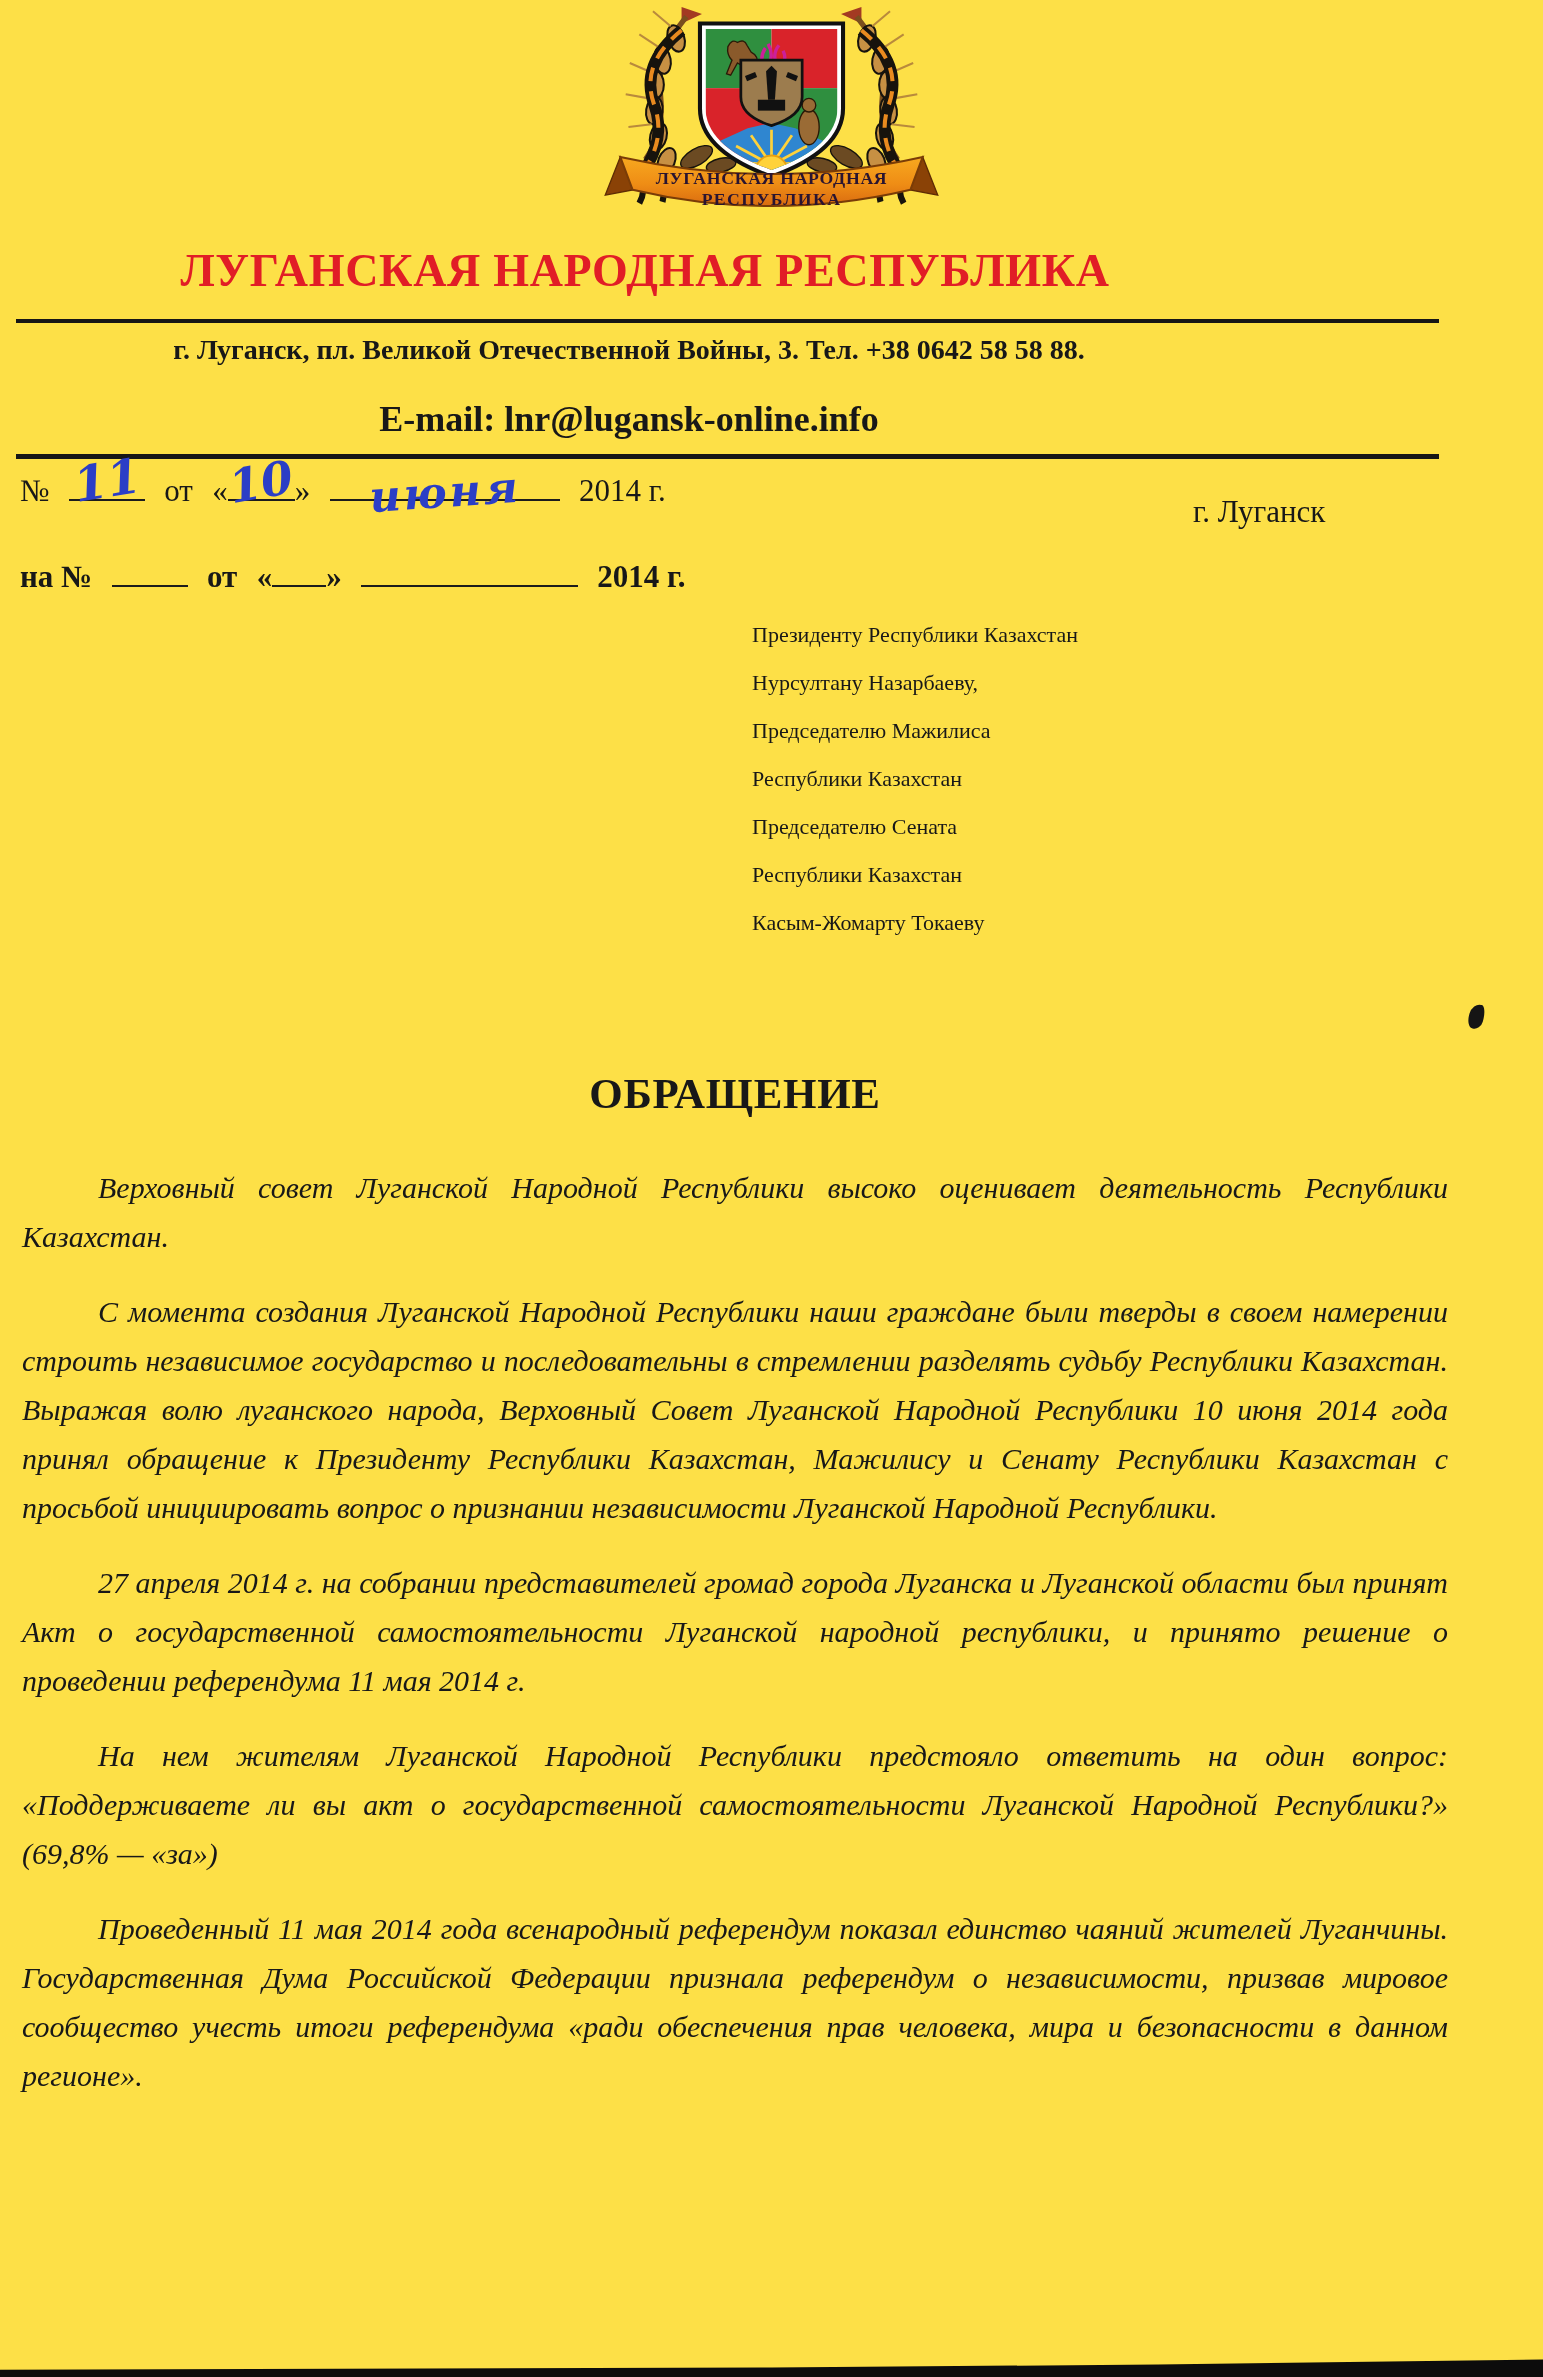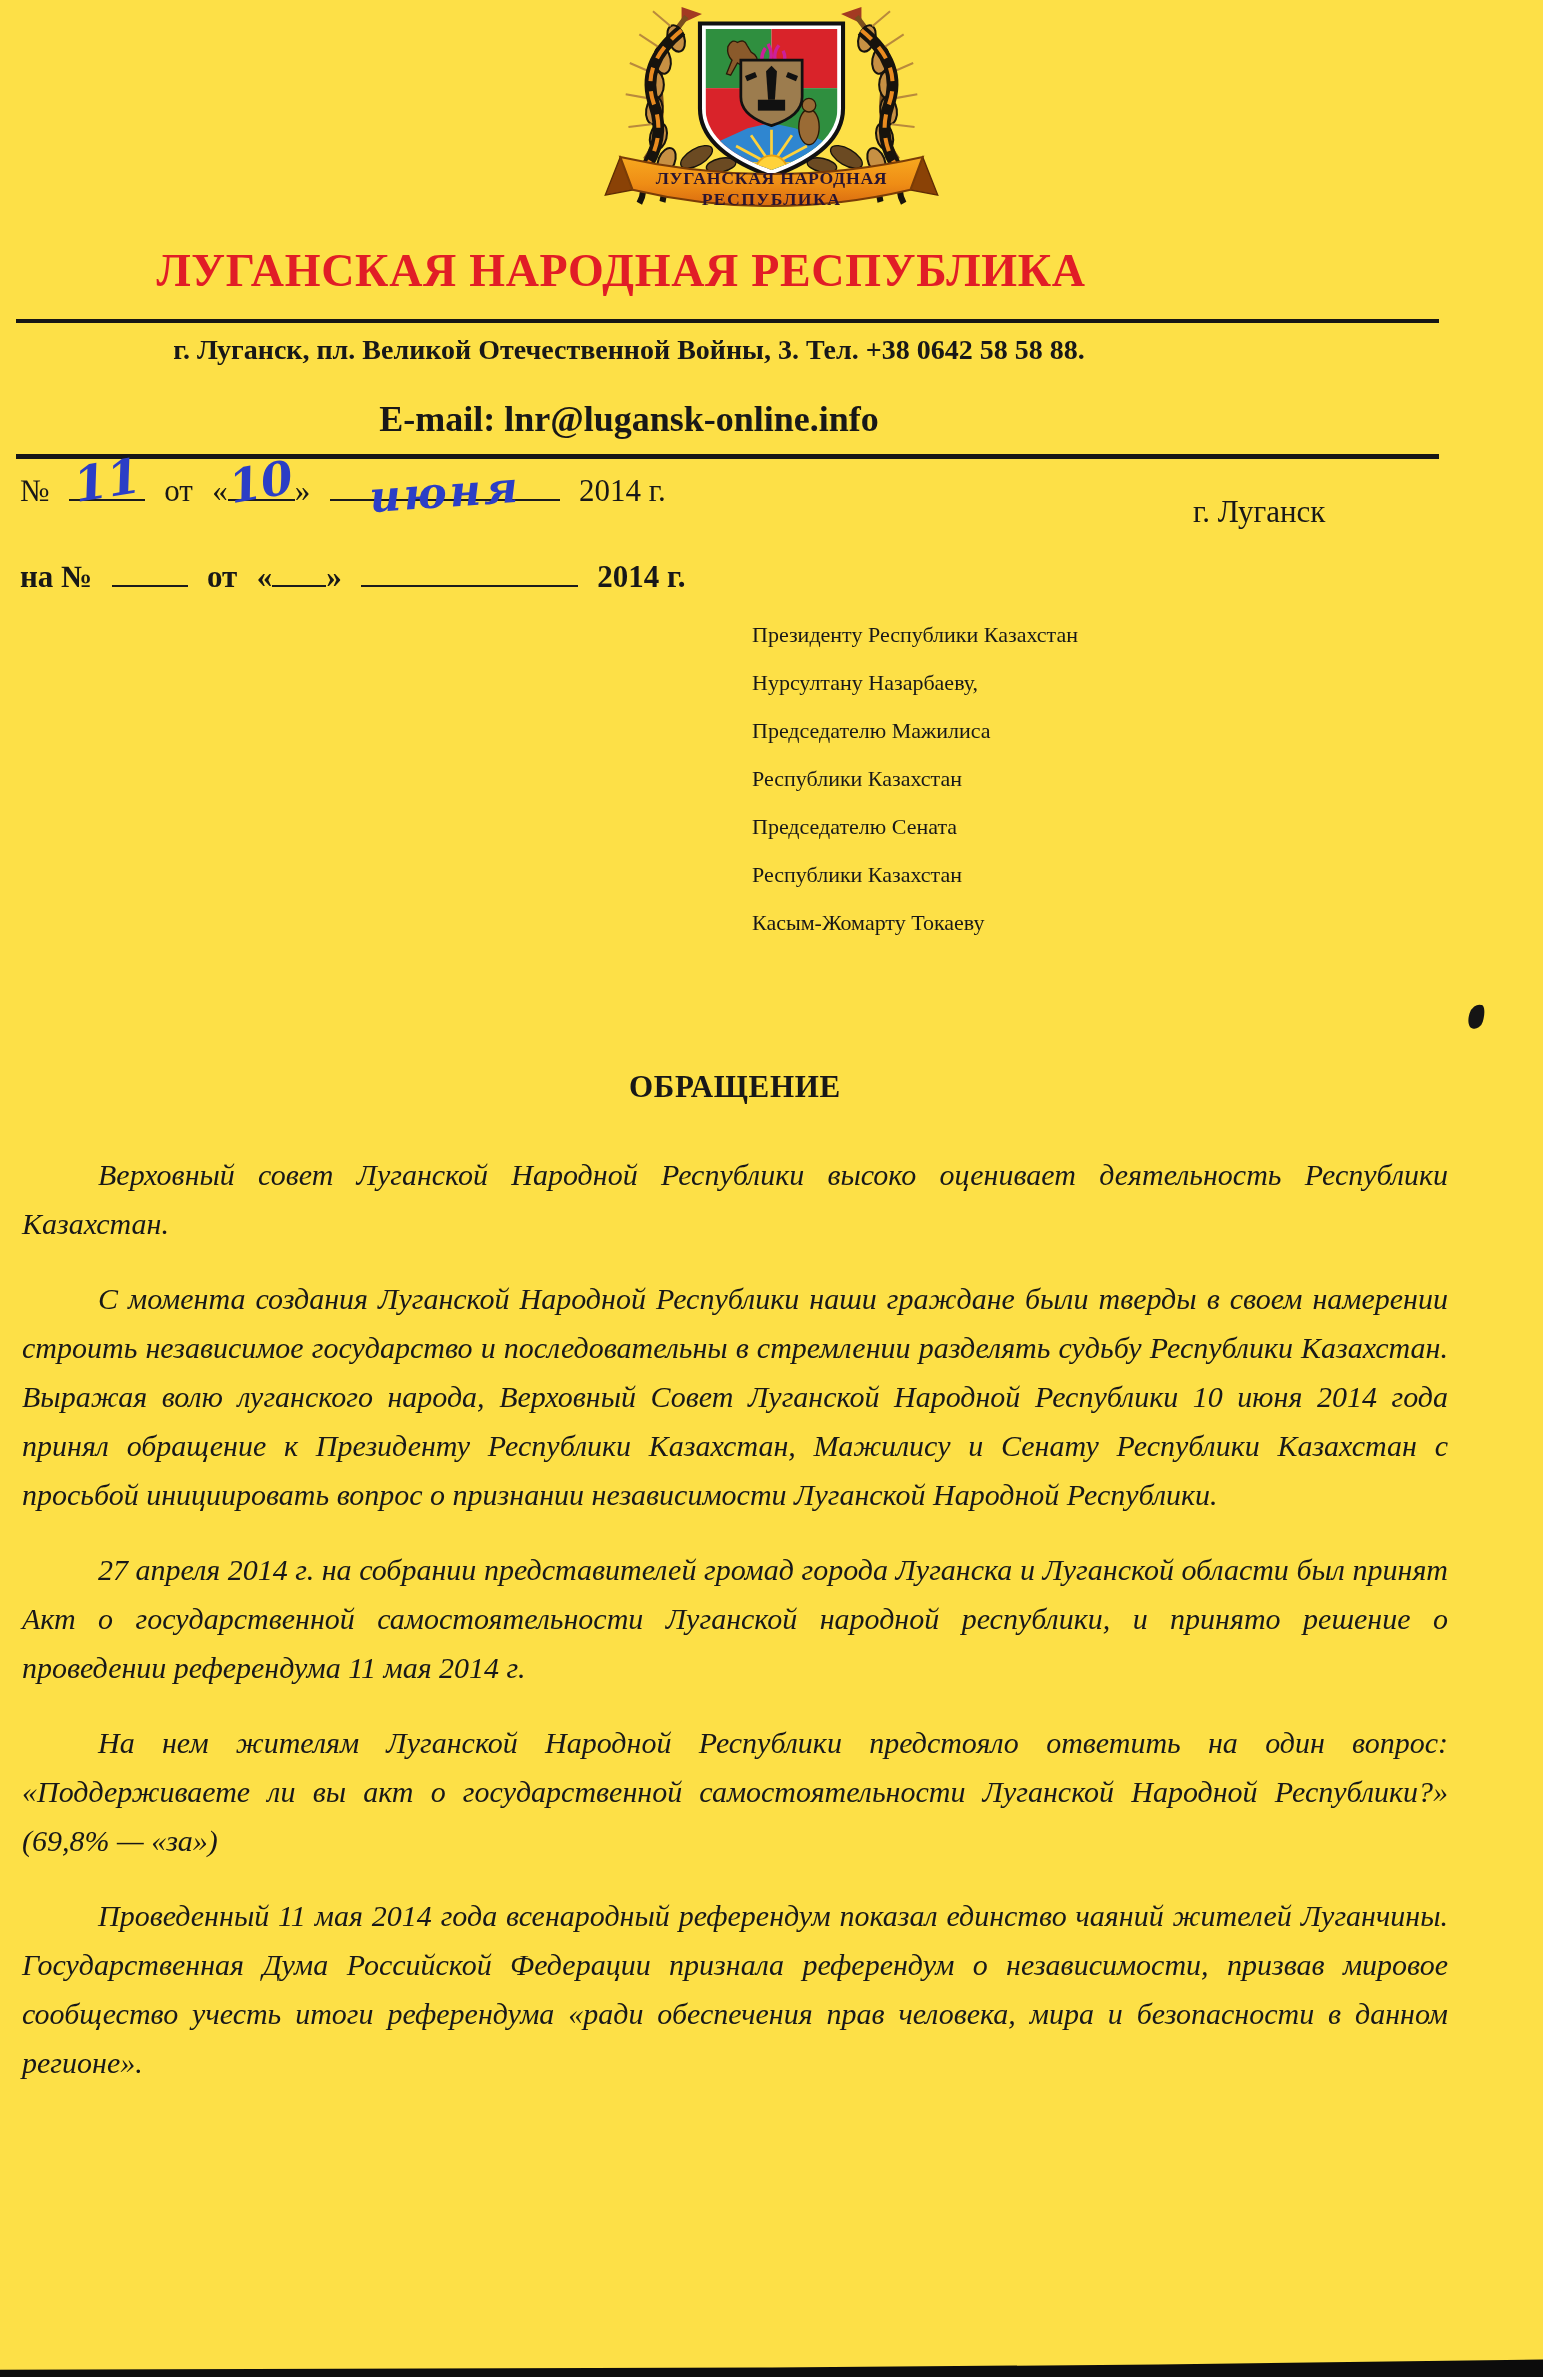--- a/index.html
+++ b/index.html
@@ -5,21 +5,21 @@
   html,body{margin:0;padding:0;background:#777;}
   .page{
     position:relative; width:1544px; height:2377px; margin:0 auto;
     background:#fde047; overflow:hidden;
     font-family:"Liberation Serif", serif; color:#181818;
   }
   
   .emblem{position:absolute; left:589px; top:2.9px; width:365px; height:218px;}
   
   .org-title{
-    position:absolute; left:10px; top:244px; width:1222px;
+    position:absolute; left:34px; top:244px; width:1222px;
     text-align:center; font-size:46px; font-weight:bold; letter-spacing:0.7px;
     color:#e11d26; white-space:nowrap;
   }
   .rule{position:absolute; left:16px; width:1423px; background:#161616;}
   .rule-1{top:319px; height:4.3px;}
   .rule-2{top:454px; height:5px;}
   .addr-line{
     position:absolute; left:18px; top:334px; width:1222px;
     text-align:center; font-size:28px; font-weight:600;
   }
@@ -43,21 +43,21 @@
   .hw-day{left:50%; bottom:-5.8px; transform:translateX(-50%) rotate(-10deg); font-size:46px;}
   .hw-month{left:50%; bottom:-14.5px; transform:translateX(-50%) rotate(-4deg);
             font-size:43px; letter-spacing:2.9px;}
   .sp-l{margin-left:11.6px;} .sp-r{margin-right:11.6px;}
   .city-right{position:absolute; left:1193px; top:494px; font-size:31px;}
   
   .recipient{position:absolute; left:752px; top:611px; font-size:22px; line-height:48px;}
   
   .doc-body{position:absolute; left:22px; top:1069px; width:1426px;}
   .doc-heading{
-    text-align:center; font-size:31px; font-weight:bold; letter-spacing:0.7px;
+    text-align:center; font-size:43px; font-weight:bold; letter-spacing:0.7px;
     margin:0 0 45px 0;
   }
   .doc-body p{
     margin:0 0 26px 0; font-size:30px; line-height:49px;
     text-align:justify; text-indent:76px;font-style:italic;
   }
   
   .ink-blot{
     position:absolute; left:1469px; top:1004px; width:14.5px; height:24.6px;
     background:#151515; transform:rotate(16deg);

